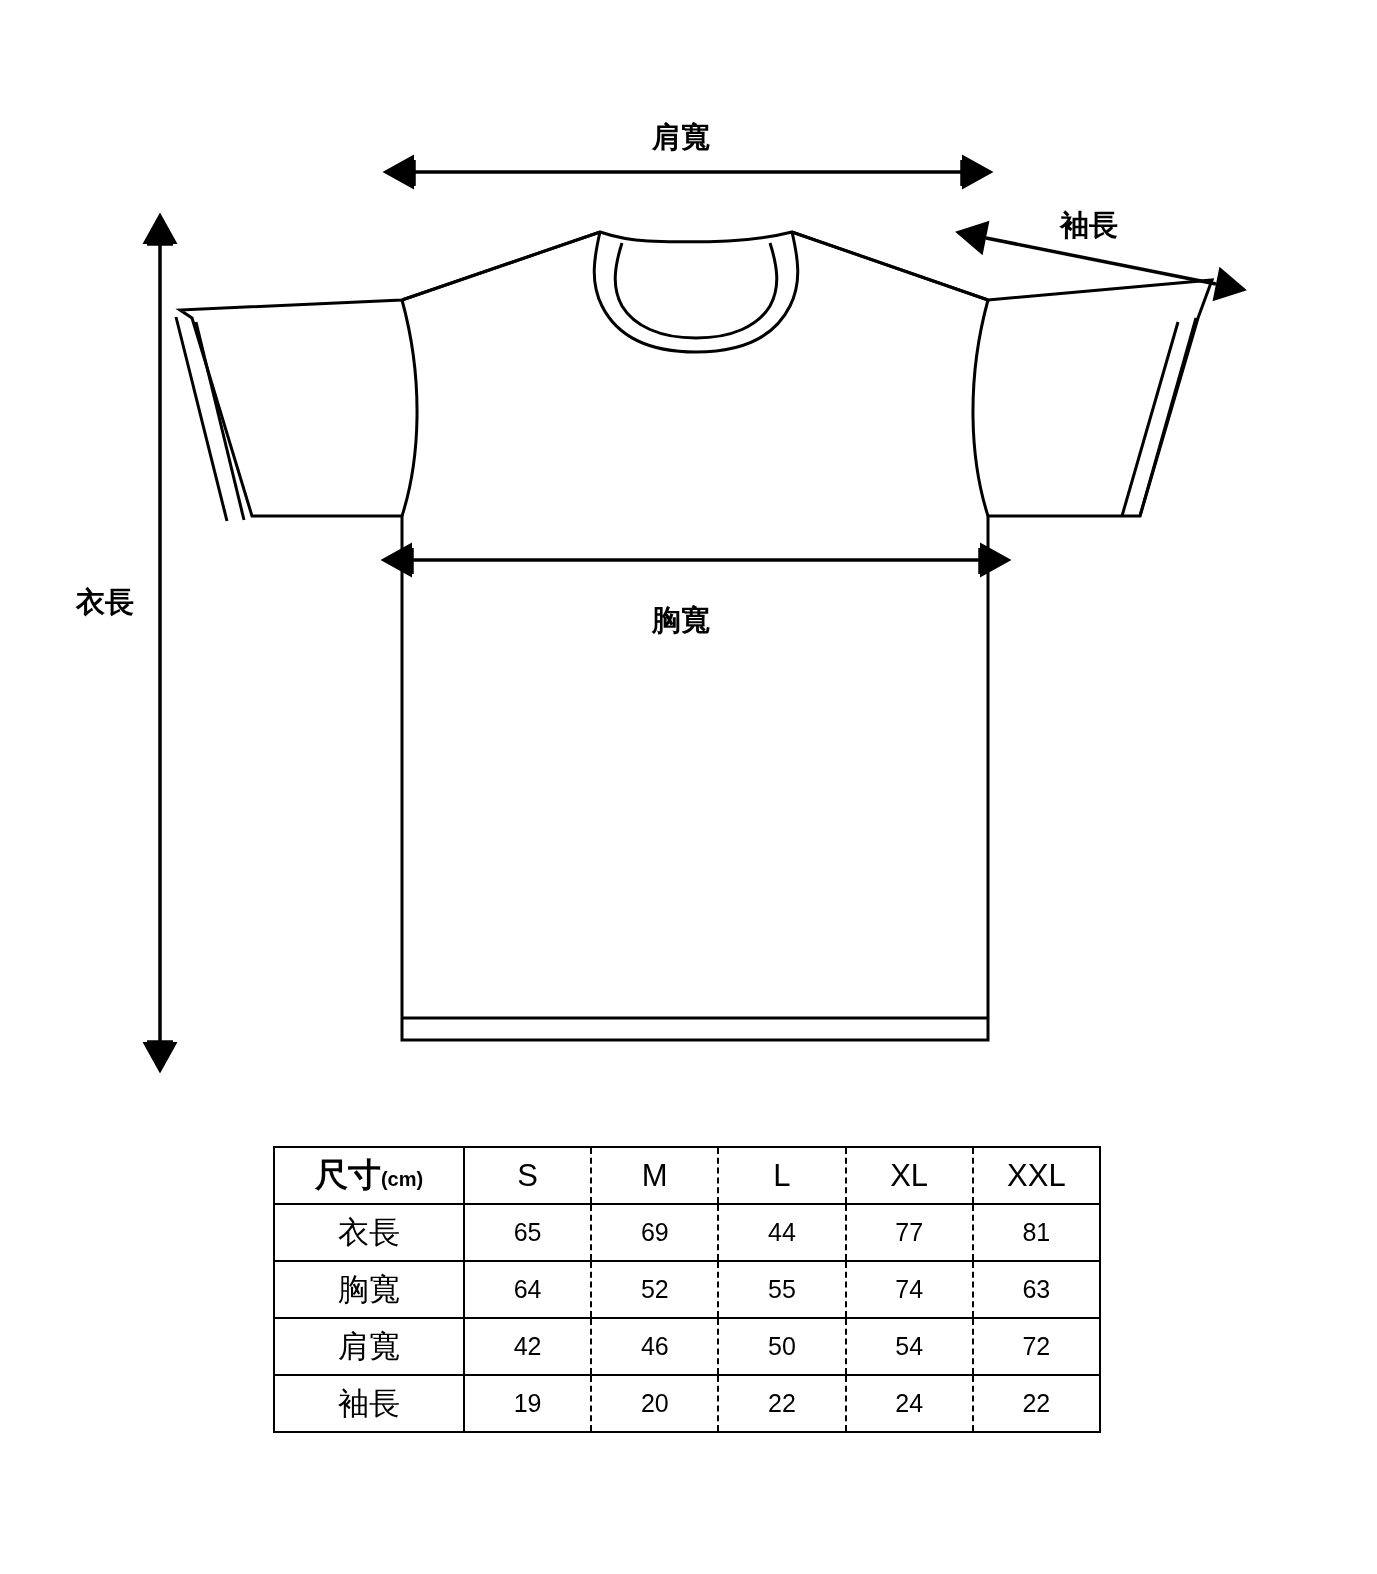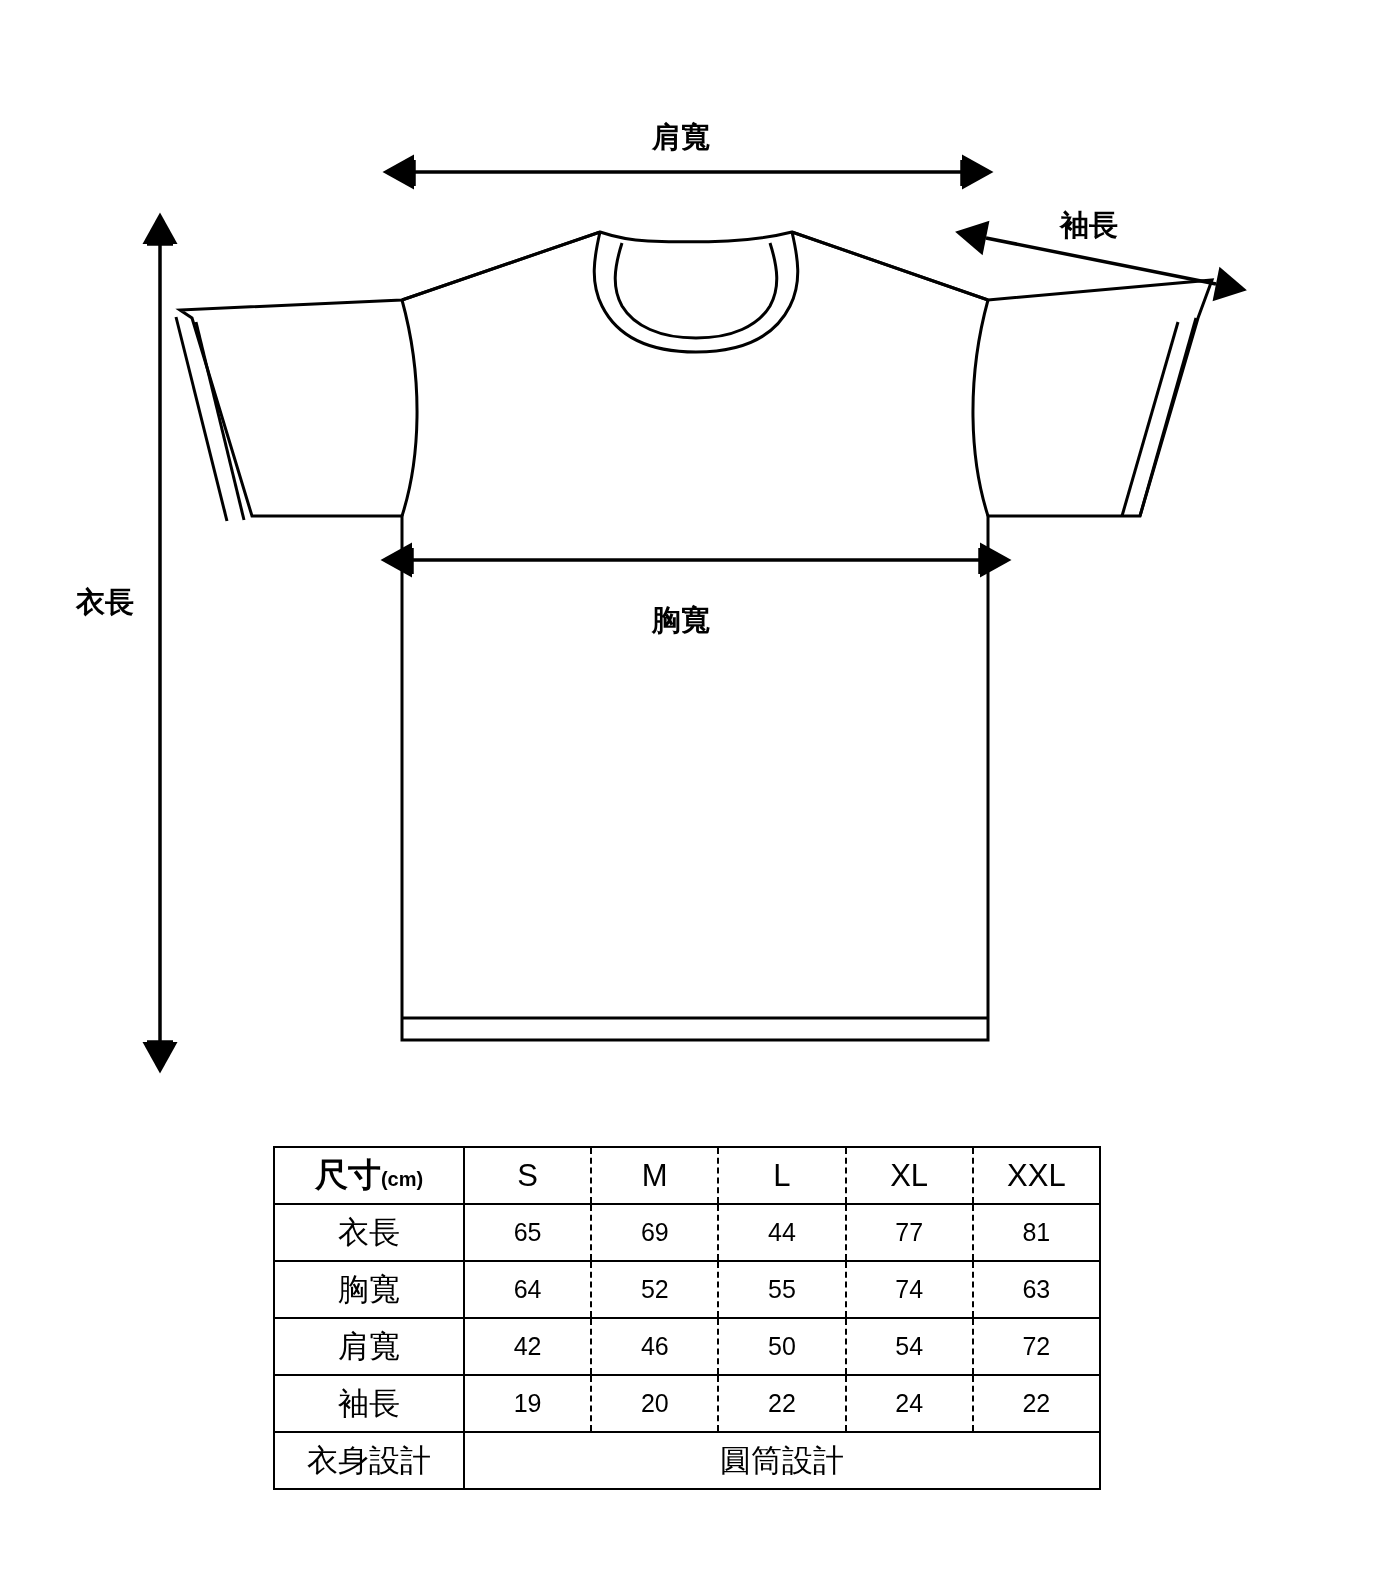--- a/index.html
+++ b/index.html
@@ -219,19 +219,15 @@
         <td class="val">72</td>
       </tr>
       <tr>
         <td class="row-head">袖長</td>
         <td class="val">19</td>
         <td class="val">20</td>
         <td class="val">22</td>
         <td class="val">24</td>
         <td class="val">22</td>
       </tr>
-      <tr>
-        <td class="row-head">衣身設計</td>
-        <td class="span-all" colspan="5">圓筒設計</td>
-      </tr>
     </tbody>
   </table>
 </div>
 
 </body></html>

